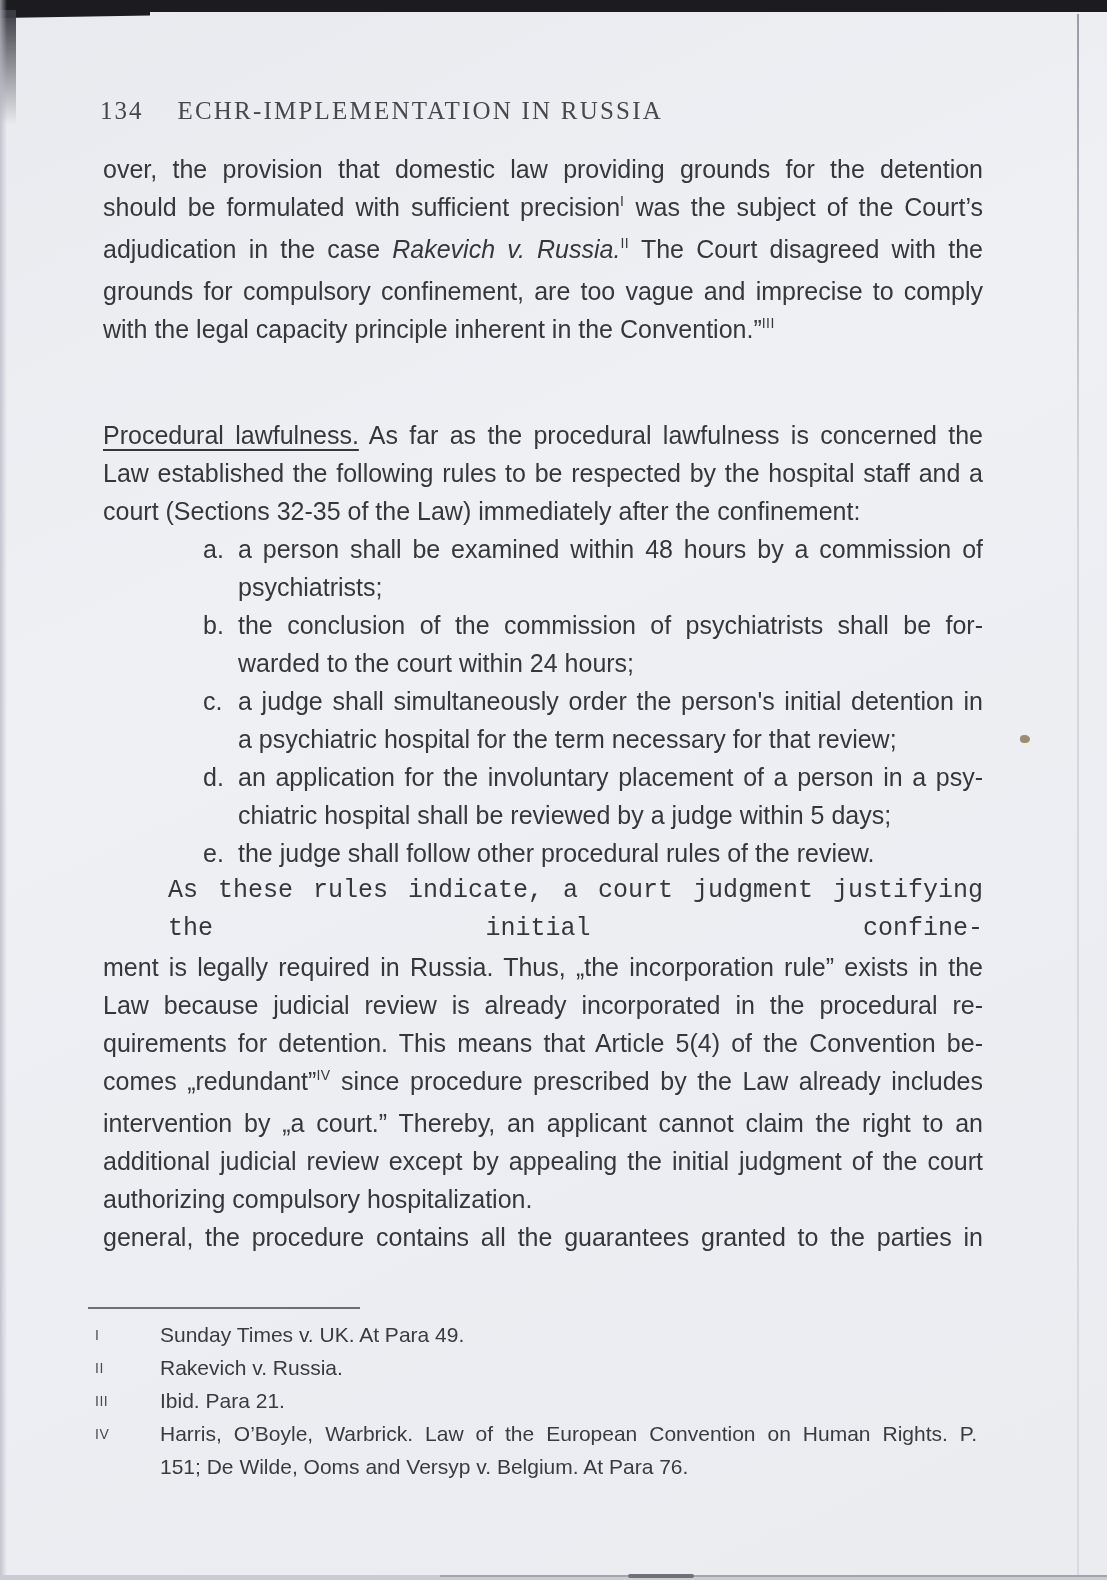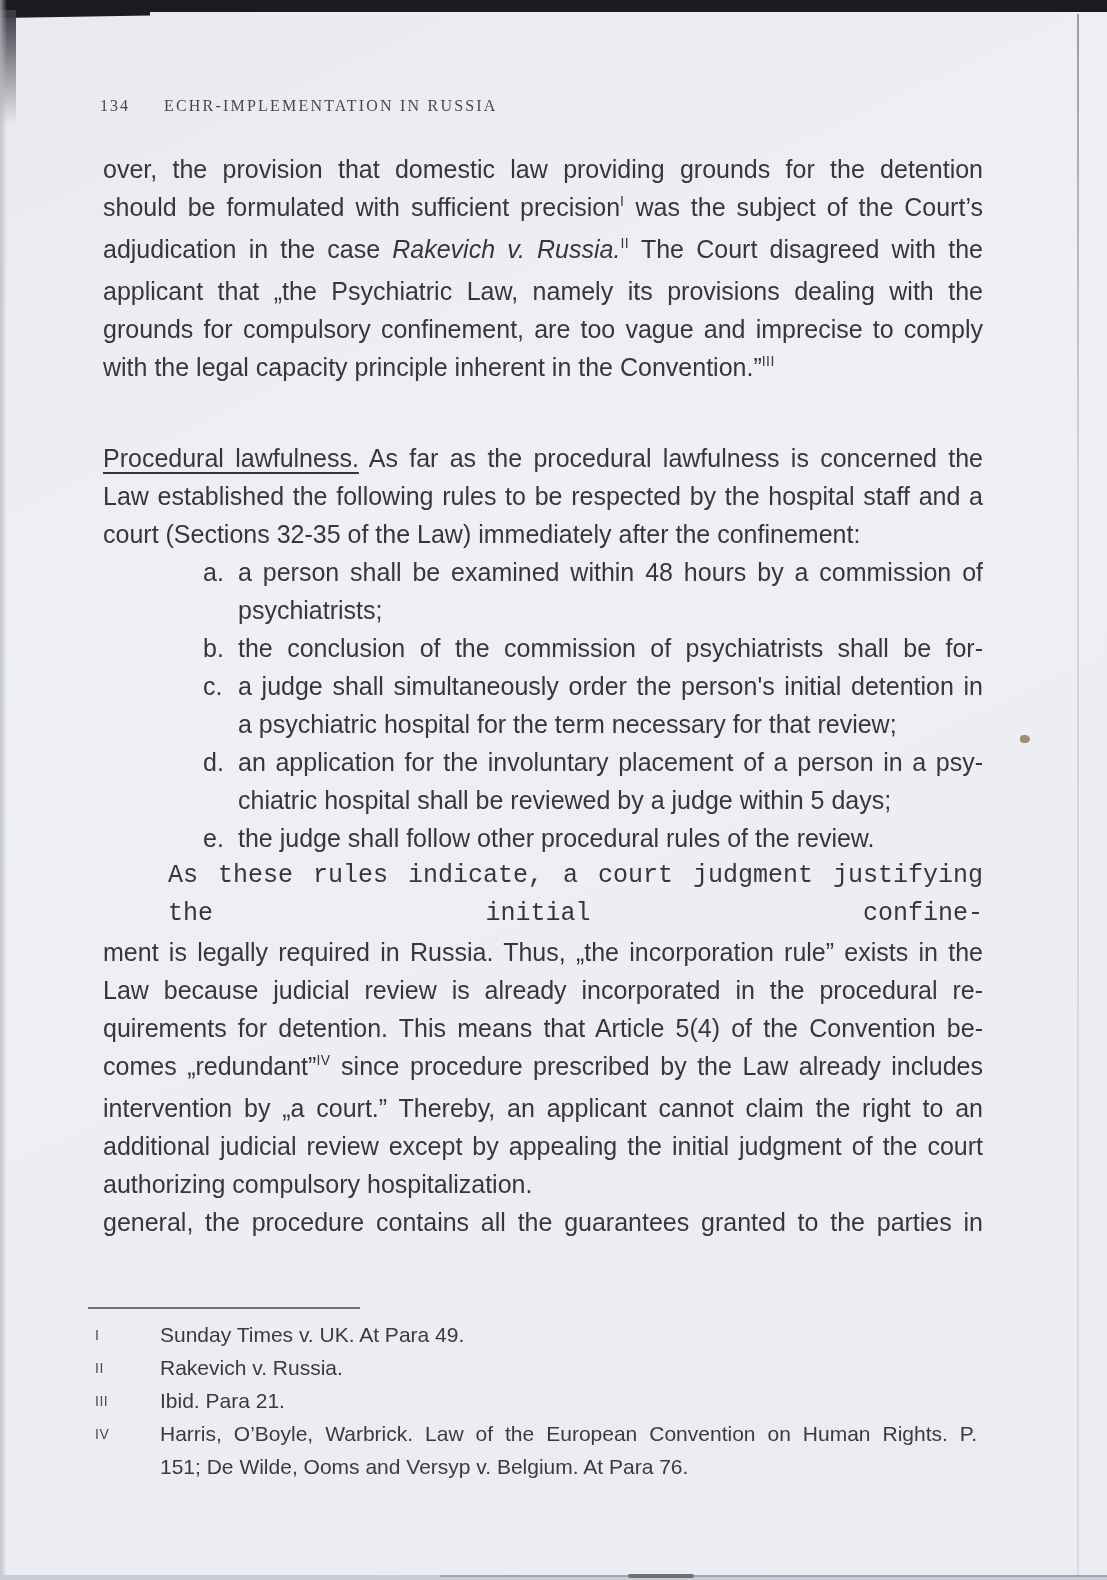--- a/index.html
+++ b/index.html
@@ -22,31 +22,31 @@
   .left-strip{position:absolute;top:0;left:0;width:7px;height:1580px;background:linear-gradient(to right,#b6b7c2,rgba(237,239,243,0));opacity:.75;}
   .right-line{position:absolute;top:14px;right:28px;width:2px;height:1566px;background:linear-gradient(to bottom,#9b9ca8,#d3d5dd 30%,#d8dae2);}
   .bottom-strip{position:absolute;bottom:0;left:0;width:1107px;height:5px;background:#c9ccd4;}
   .bottom-line{position:absolute;bottom:3px;left:440px;width:667px;height:2px;background:#a2a4af;}
   .bottom-dark{position:absolute;bottom:2px;left:628px;width:66px;height:4px;background:#6f7078;border-radius:2px;}
   .ink-speck{position:absolute;top:735px;left:1020px;width:10px;height:8px;background:#8d7c55;border-radius:50% 60% 55% 45%;opacity:.85;}
   
   .page-header{
     position:absolute;top:97px;left:100px;
     font-family:"Liberation Serif",serif;
-    font-size:16px;color:#47484f;letter-spacing:1.5px;
+    font-size:25px;color:#47484f;letter-spacing:1.5px;
     white-space:nowrap;
   }
   .page-number{margin-right:34px;letter-spacing:2px;}
   .running-title{letter-spacing:2.2px;}
   
   .body-text{
     position:absolute;top:150px;left:103px;width:880px;
     font-size:25px;line-height:38px;color:#36373d;
   }
-  .para.space-before{margin-top:49px;}
+  .para.space-before{margin-top:64px;}
   .line{position:relative;text-align:justify;text-align-last:justify;}
   .line.last{text-align-last:auto;}
   .line.indent{padding-left:65px;font-family:Liberation Mono, monospace;}
   .line.list-line{padding-left:135px;}
   .list-marker{position:absolute;left:100px;top:0;}
   .seg.italic{font-style:italic;}
   .seg.underline{text-decoration:underline;text-decoration-thickness:2px;text-underline-offset:5px;}
   .seg.sup{font-size:14px;position:relative;top:-10px;letter-spacing:.5px;}
   
   .fn-rule{position:absolute;top:1307px;left:88px;width:272px;height:2px;background:#6d6e76;}
@@ -70,36 +70,36 @@
 
   <header class="page-header">
     <span class="page-number">134</span><span class="running-title">ECHR-IMPLEMENTATION IN RUSSIA</span>
   </header>
 
   <main class="body-text" id="body-text">
       <div class="para">
         <div class="line"><span class="seg">over, the provision that domestic law providing grounds for the detention</span></div>
         <div class="line"><span class="seg">should be formulated with sufficient precision</span><span class="seg sup">I</span><span class="seg"> was the subject of the Court’s</span></div>
         <div class="line"><span class="seg">adjudication in the case </span><span class="seg italic">Rakevich v. Russia.</span><span class="seg sup">II</span><span class="seg"> The Court disagreed with the</span></div>
-        <div class="line"><span class="seg">applicant that „the Psychiatric Law, namely its provisions dealing with the</span></div>
         <div class="line"><span class="seg">grounds for compulsory confinement, are too vague and imprecise to comply</span></div>
         <div class="line last"><span class="seg">with the legal capacity principle inherent in the Convention.”</span><span class="seg sup">III</span></div>
       </div>
       <div class="para space-before">
         <div class="line"><span class="seg underline">Procedural lawfulness.</span><span class="seg"> As far as the procedural lawfulness is concerned the</span></div>
         <div class="line"><span class="seg">Law established the following rules to be respected by the hospital staff and a</span></div>
         <div class="line last"><span class="seg">court (Sections 32-35 of the Law) immediately after the confinement:</span></div>
       </div>
       <div>
         <div class="list-item">
           <div class="line list-line"><span class="seg">a person shall be examined within 48 hours by a commission of</span><span class="list-marker">a.</span></div>
           <div class="line last list-line"><span class="seg">psychiatrists;</span></div>
         </div>
         <div class="list-item">
           <div class="line list-line"><span class="seg">the conclusion of the commission of psychiatrists shall be for-</span><span class="list-marker">b.</span></div>
+          <div class="line last list-line"><span class="seg">warded to the court within 24 hours;</span></div>
         </div>
         <div class="list-item">
           <div class="line list-line"><span class="seg">a judge shall simultaneously order the person's initial detention in</span><span class="list-marker">c.</span></div>
           <div class="line last list-line"><span class="seg">a psychiatric hospital for the term necessary for that review;</span></div>
         </div>
         <div class="list-item">
           <div class="line list-line"><span class="seg">an application for the involuntary placement of a person in a psy-</span><span class="list-marker">d.</span></div>
           <div class="line last list-line"><span class="seg">chiatric hospital shall be reviewed by a judge within 5 days;</span></div>
         </div>
         <div class="list-item">

